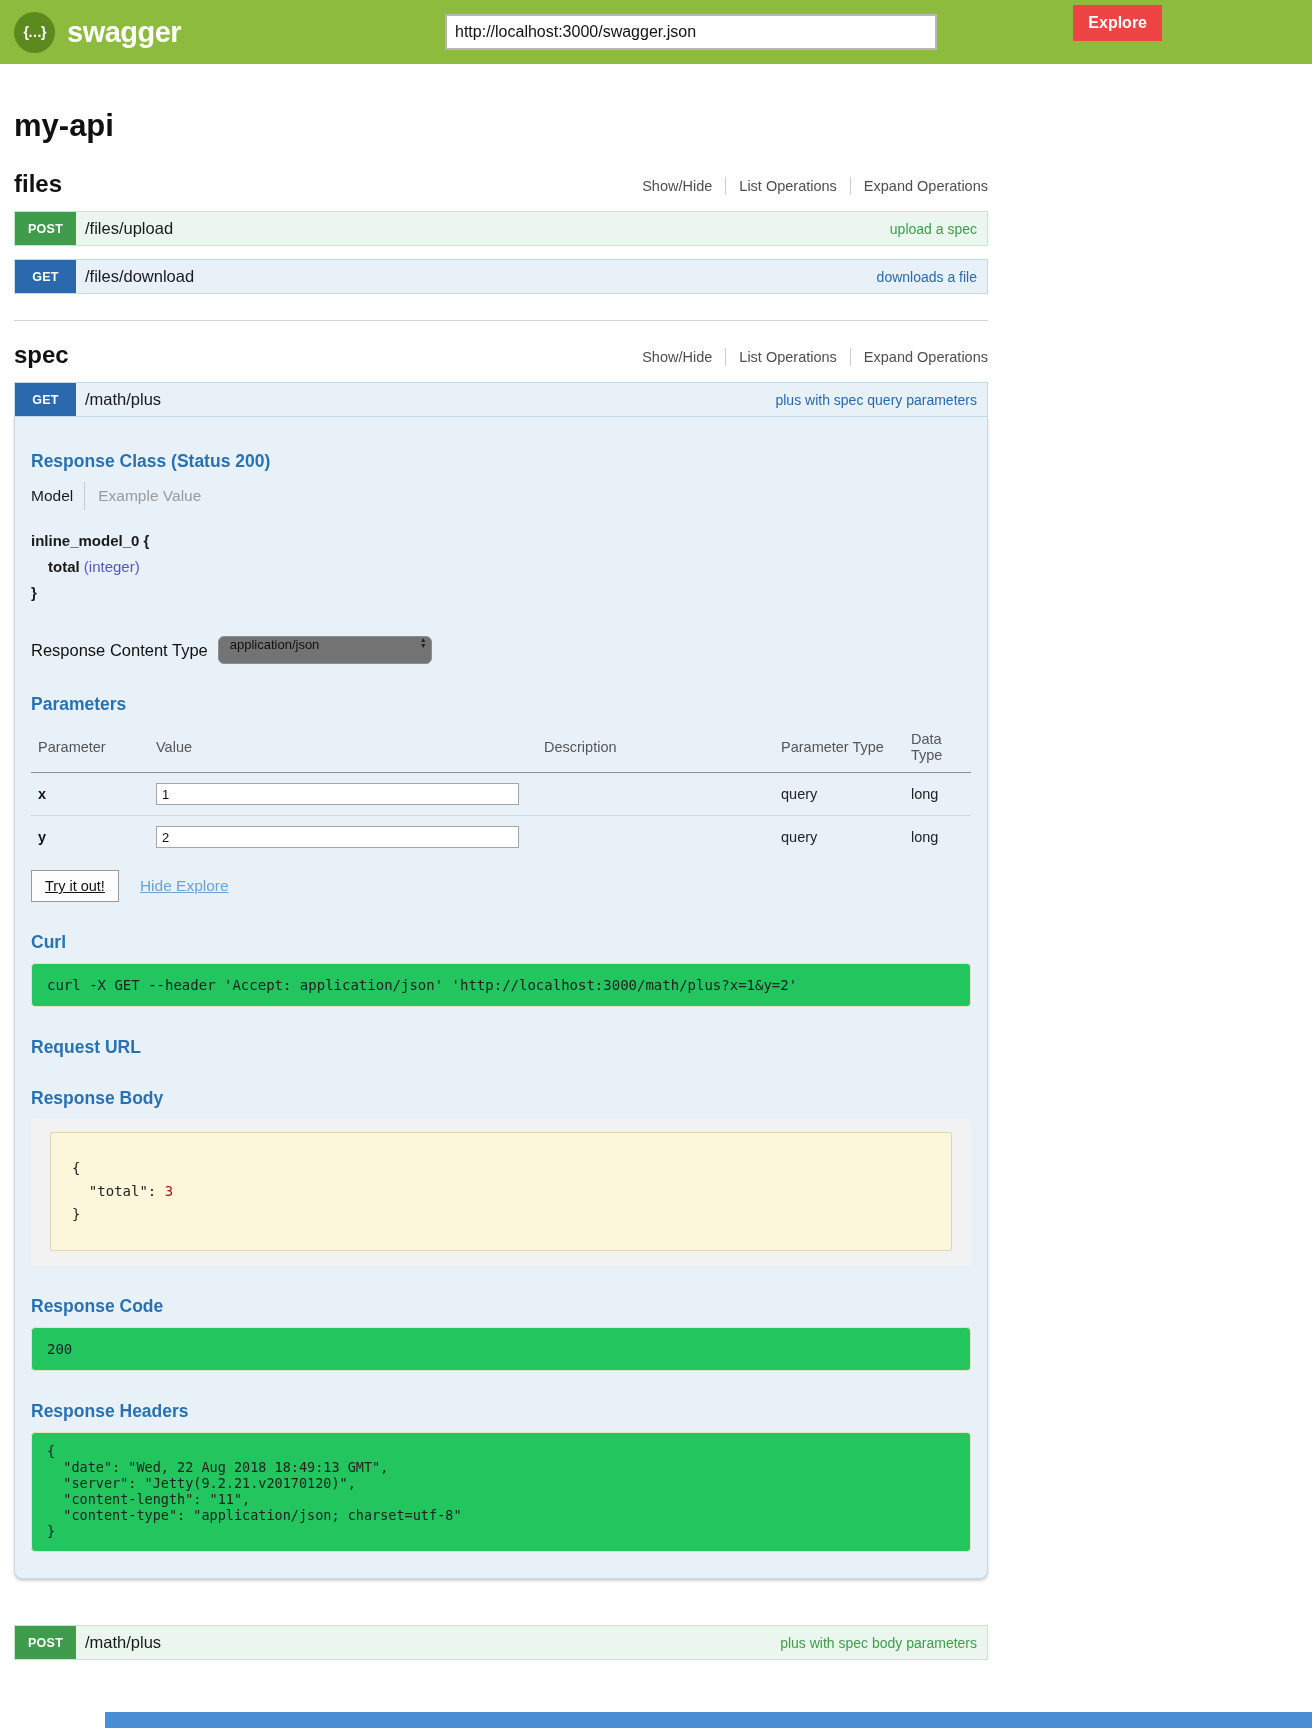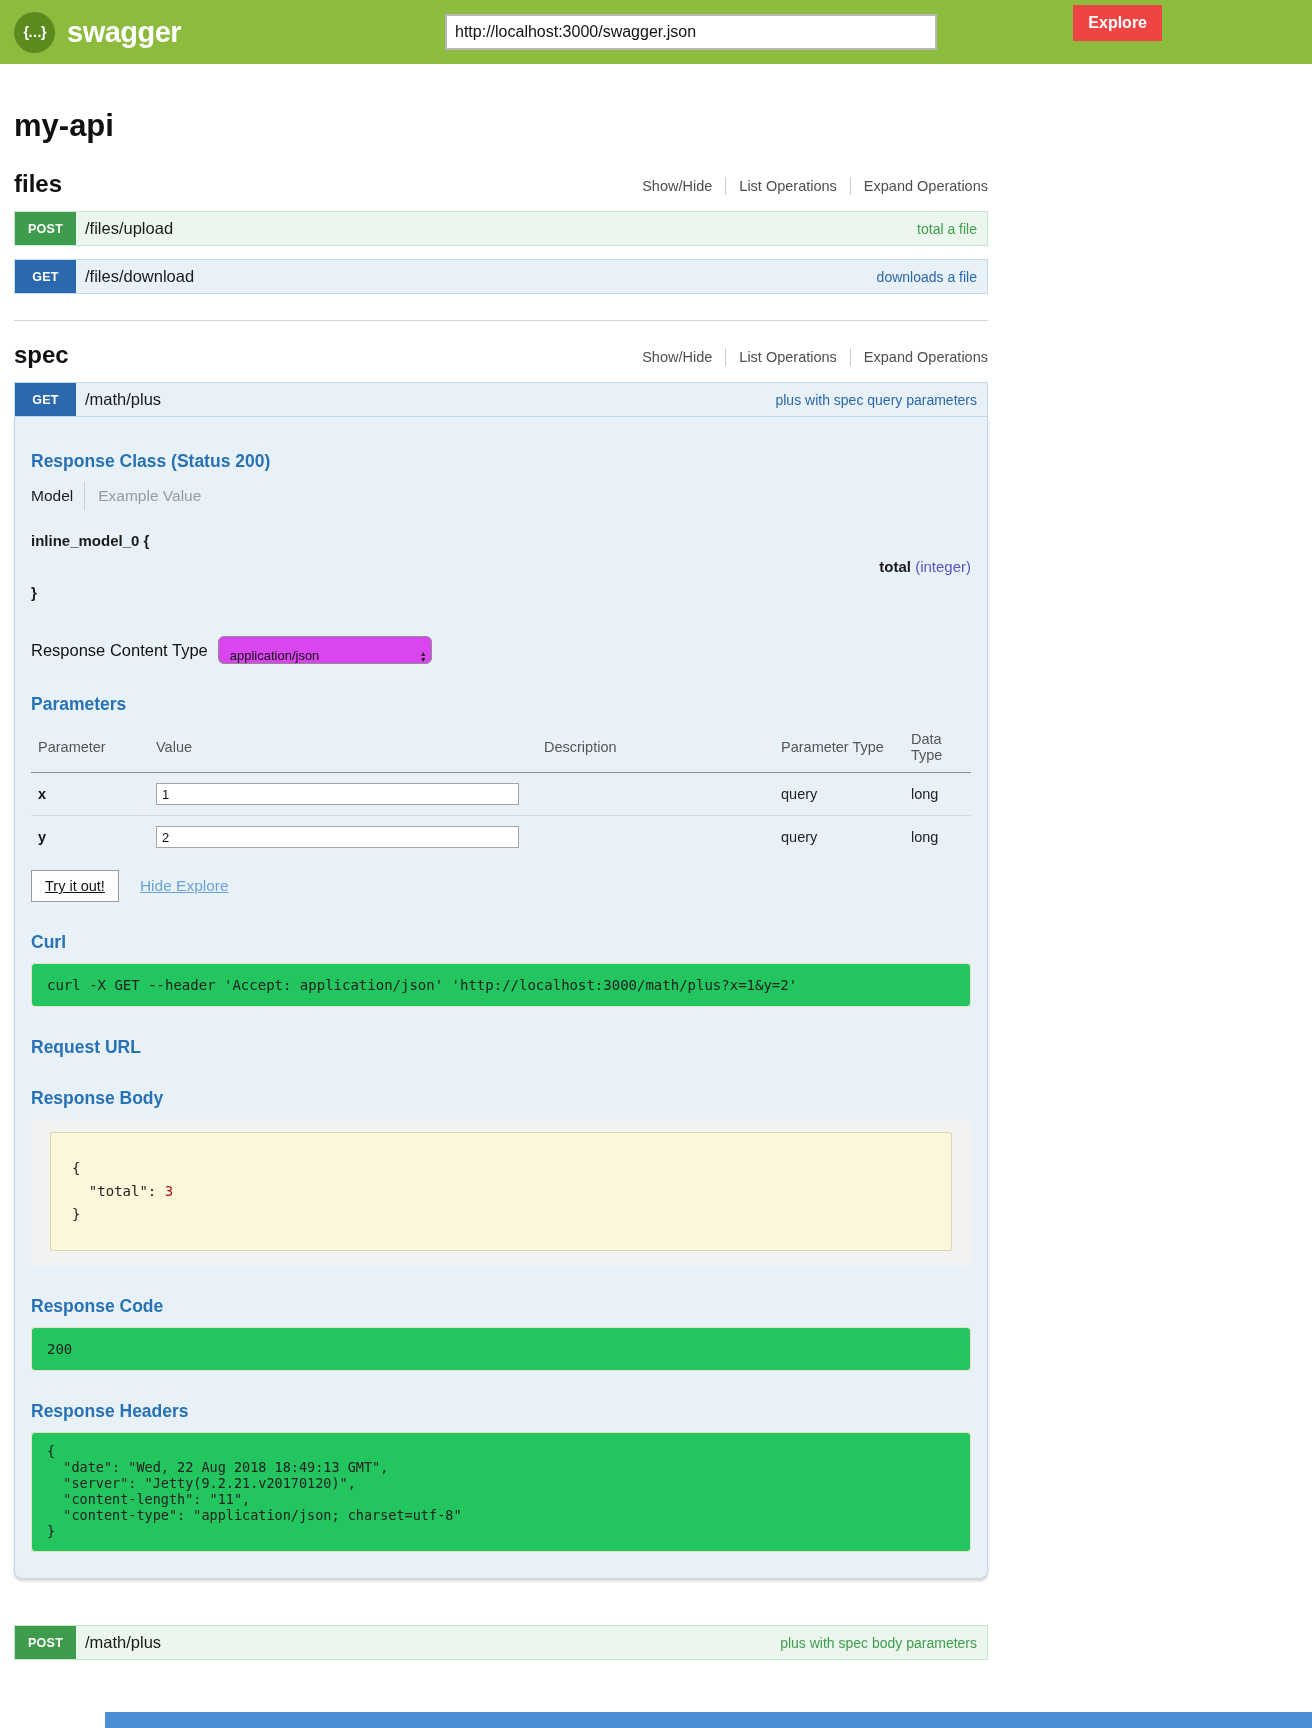--- a/index.html
+++ b/index.html
@@ -60,29 +60,29 @@
     padding:22px 16px 26px 16px;
   }
   h3.blue-head { color:#2672b5; font-size:17.5px; font-weight:bold; margin:30px 0 10px; }
   h3.blue-head.first { margin-top:12px; }
   .tabs { display:flex; align-items:center; font-size:15.5px; margin:2px 0 18px; }
   .tab-model { color:#1a1a1a; cursor:pointer; }
   .tab-sep { border-left:1px solid #ccc; height:28px; margin:0 13px 0 11px; align-self:flex-start; }
   .tab-example { color:#9a9a9a; cursor:pointer; }
   .model-sig { font-size:15px; color:#1a1a1a; line-height:26px; margin-bottom:28px; }
   .sig-head, .sig-close { font-weight:bold; }
-  .sig-prop { padding-left:17px;text-align:right; }
+  .sig-prop { padding-left:17px; }
   .sig-prop .pname { font-weight:bold; }
   .sig-prop .ptype { color:#5656c4; }
   .rct-row { display:flex; align-items:center; margin:30px 0 6px; }
   .rct-label { font-size:16.5px; color:#111; margin-right:10px; }
   .select-box {
-    display:flex; align-items:flex-end; justify-content:space-between;
+    display:flex; align-items:flex-start; justify-content:space-between;
     width:214px; height:28px; border:1px solid #8e8e8e; border-radius:6px;
-    background:#d946ef; padding:0 4px 0 11px; font-size:13px; color:#111; cursor:pointer;
+    background:#737373; padding:0 4px 0 11px; font-size:13px; color:#111; cursor:pointer;
   }
   .select-arrows { display:flex; flex-direction:column; font-size:7px; line-height:6px; color:#222; }
   
   table.param-table { width:100%; border-collapse:collapse; font-size:14px; margin-top:2px; }
   .param-table th {
     text-align:left; font-weight:normal; color:#555; font-size:14.5px;
     padding:6px 0 9px 0; border-bottom:1px solid #8e8e8e;
   }
   .param-table td { padding:10px 0; border-bottom:1px solid #d9d9d9; vertical-align:middle; }
   .param-table tr:last-child td { border-bottom:none; }
@@ -147,21 +147,21 @@
         <span class="vsep"></span>
         <span class="lnk">List Operations</span>
         <span class="vsep"></span>
         <span class="lnk">Expand Operations</span>
       </div>
     </div>
 
     <div class="op-row post">
       <div class="badge post">POST</div>
       <div class="path">/files/upload</div>
-      <div class="op-link green">total a file</div>
+      <div class="op-link green">upload a spec</div>
     </div>
 
     <div class="op-row get">
       <div class="badge get">GET</div>
       <div class="path">/files/download</div>
       <div class="op-link blue">downloads a file</div>
     </div>
   </div>
 
   <hr class="section-divider">

